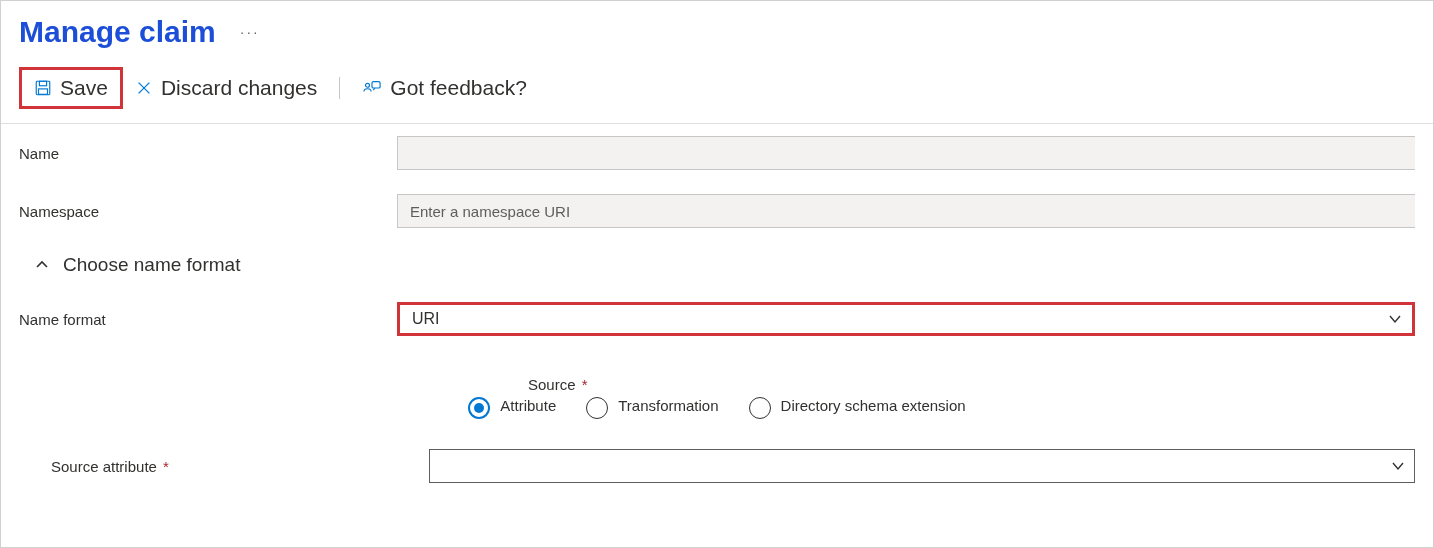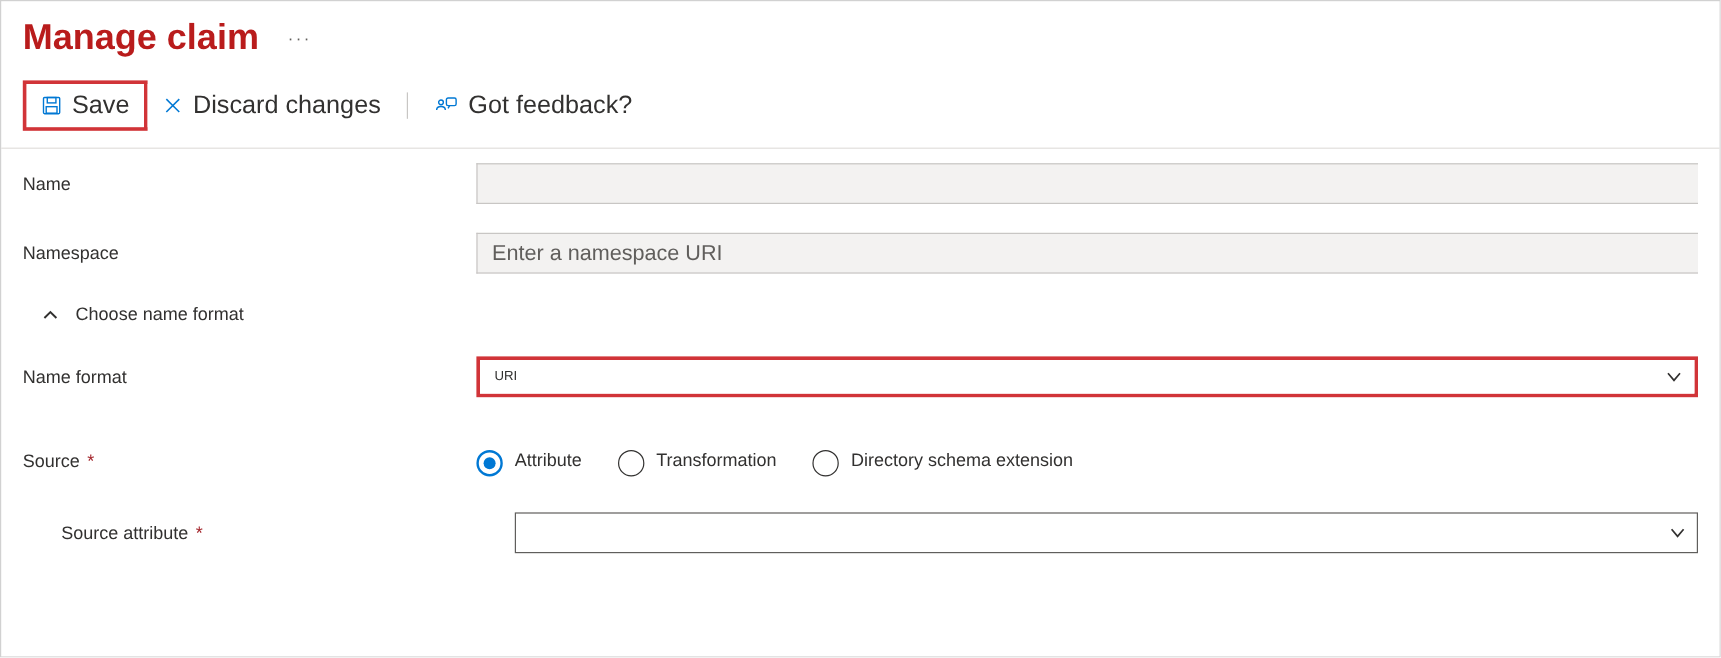--- a/index.html
+++ b/index.html
@@ -18,21 +18,21 @@
     padding: 0;
   }
   .header {
     display: flex;
     align-items: center;
     padding: 14px 18px 4px 18px;
   }
   .page-title {
     font-size: 30px;
     font-weight: 600;
-    color: #b91c1c;
+    color: #1d4ed8;
     margin: 0;
   }
   .ellipsis {
     margin-left: 24px;
     color: #605e5c;
     font-size: 14px;
     letter-spacing: 2px;
   }
 
   .toolbar {
@@ -83,51 +83,51 @@
   .input-cell {
     flex: 1;
     padding-right: 0;
   }
   .text-input {
     width: 100%;
     height: 34px;
     padding: 6px 12px;
     background: #f3f2f1;
     border: 1px solid #c8c6c4;
-    font-size: 18px;
+    font-size: 15px;
     color: #323130;
     font-family: inherit;
     border-right: none;
   }
   .text-input::placeholder { color: #605e5c; }
 
   .section-toggle {
     display: flex;
     align-items: center;
     gap: 14px;
     padding: 14px 18px 14px 34px;
-    font-size: 15px;
+    font-size: 19px;
     color: #323130;
     cursor: pointer;
   }
 
   .select-wrap {
     position: relative;
     width: 100%;
   }
   .select-wrap.select-highlight {
     border: 3px solid #d13438;
   }
   .select {
     width: 100%;
     height: 34px;
     padding: 4px 36px 4px 12px;
     background: #fff;
     border: 1px solid #605e5c;
-    font-size: 11px;
+    font-size: 16px;
     color: #323130;
     display: flex;
     align-items: center;
     cursor: pointer;
   }
   .select-highlight .select { border: none; height: 28px; }
   .chev {
     position: absolute;
     right: 10px;
     top: 50%;
@@ -159,21 +159,21 @@
     align-items: center; justify-content: center;
   }
   .radio-item.checked .radio-circle {
     border: 2px solid #0078d4;
   }
   .radio-dot {
     width: 10px; height: 10px; border-radius: 50%;
     background: #0078d4;
   }
 
-  .source-row { padding-top: 28px; }
+  .source-row { padding-top: 28px; flex-direction: column; }
   .attr-row { padding-top: 18px; margin-left: 32px; }
 
   svg { display: block; }
 </style>
 </head>
 <body>
 
 <div class="page">
 
   <div class="header">

